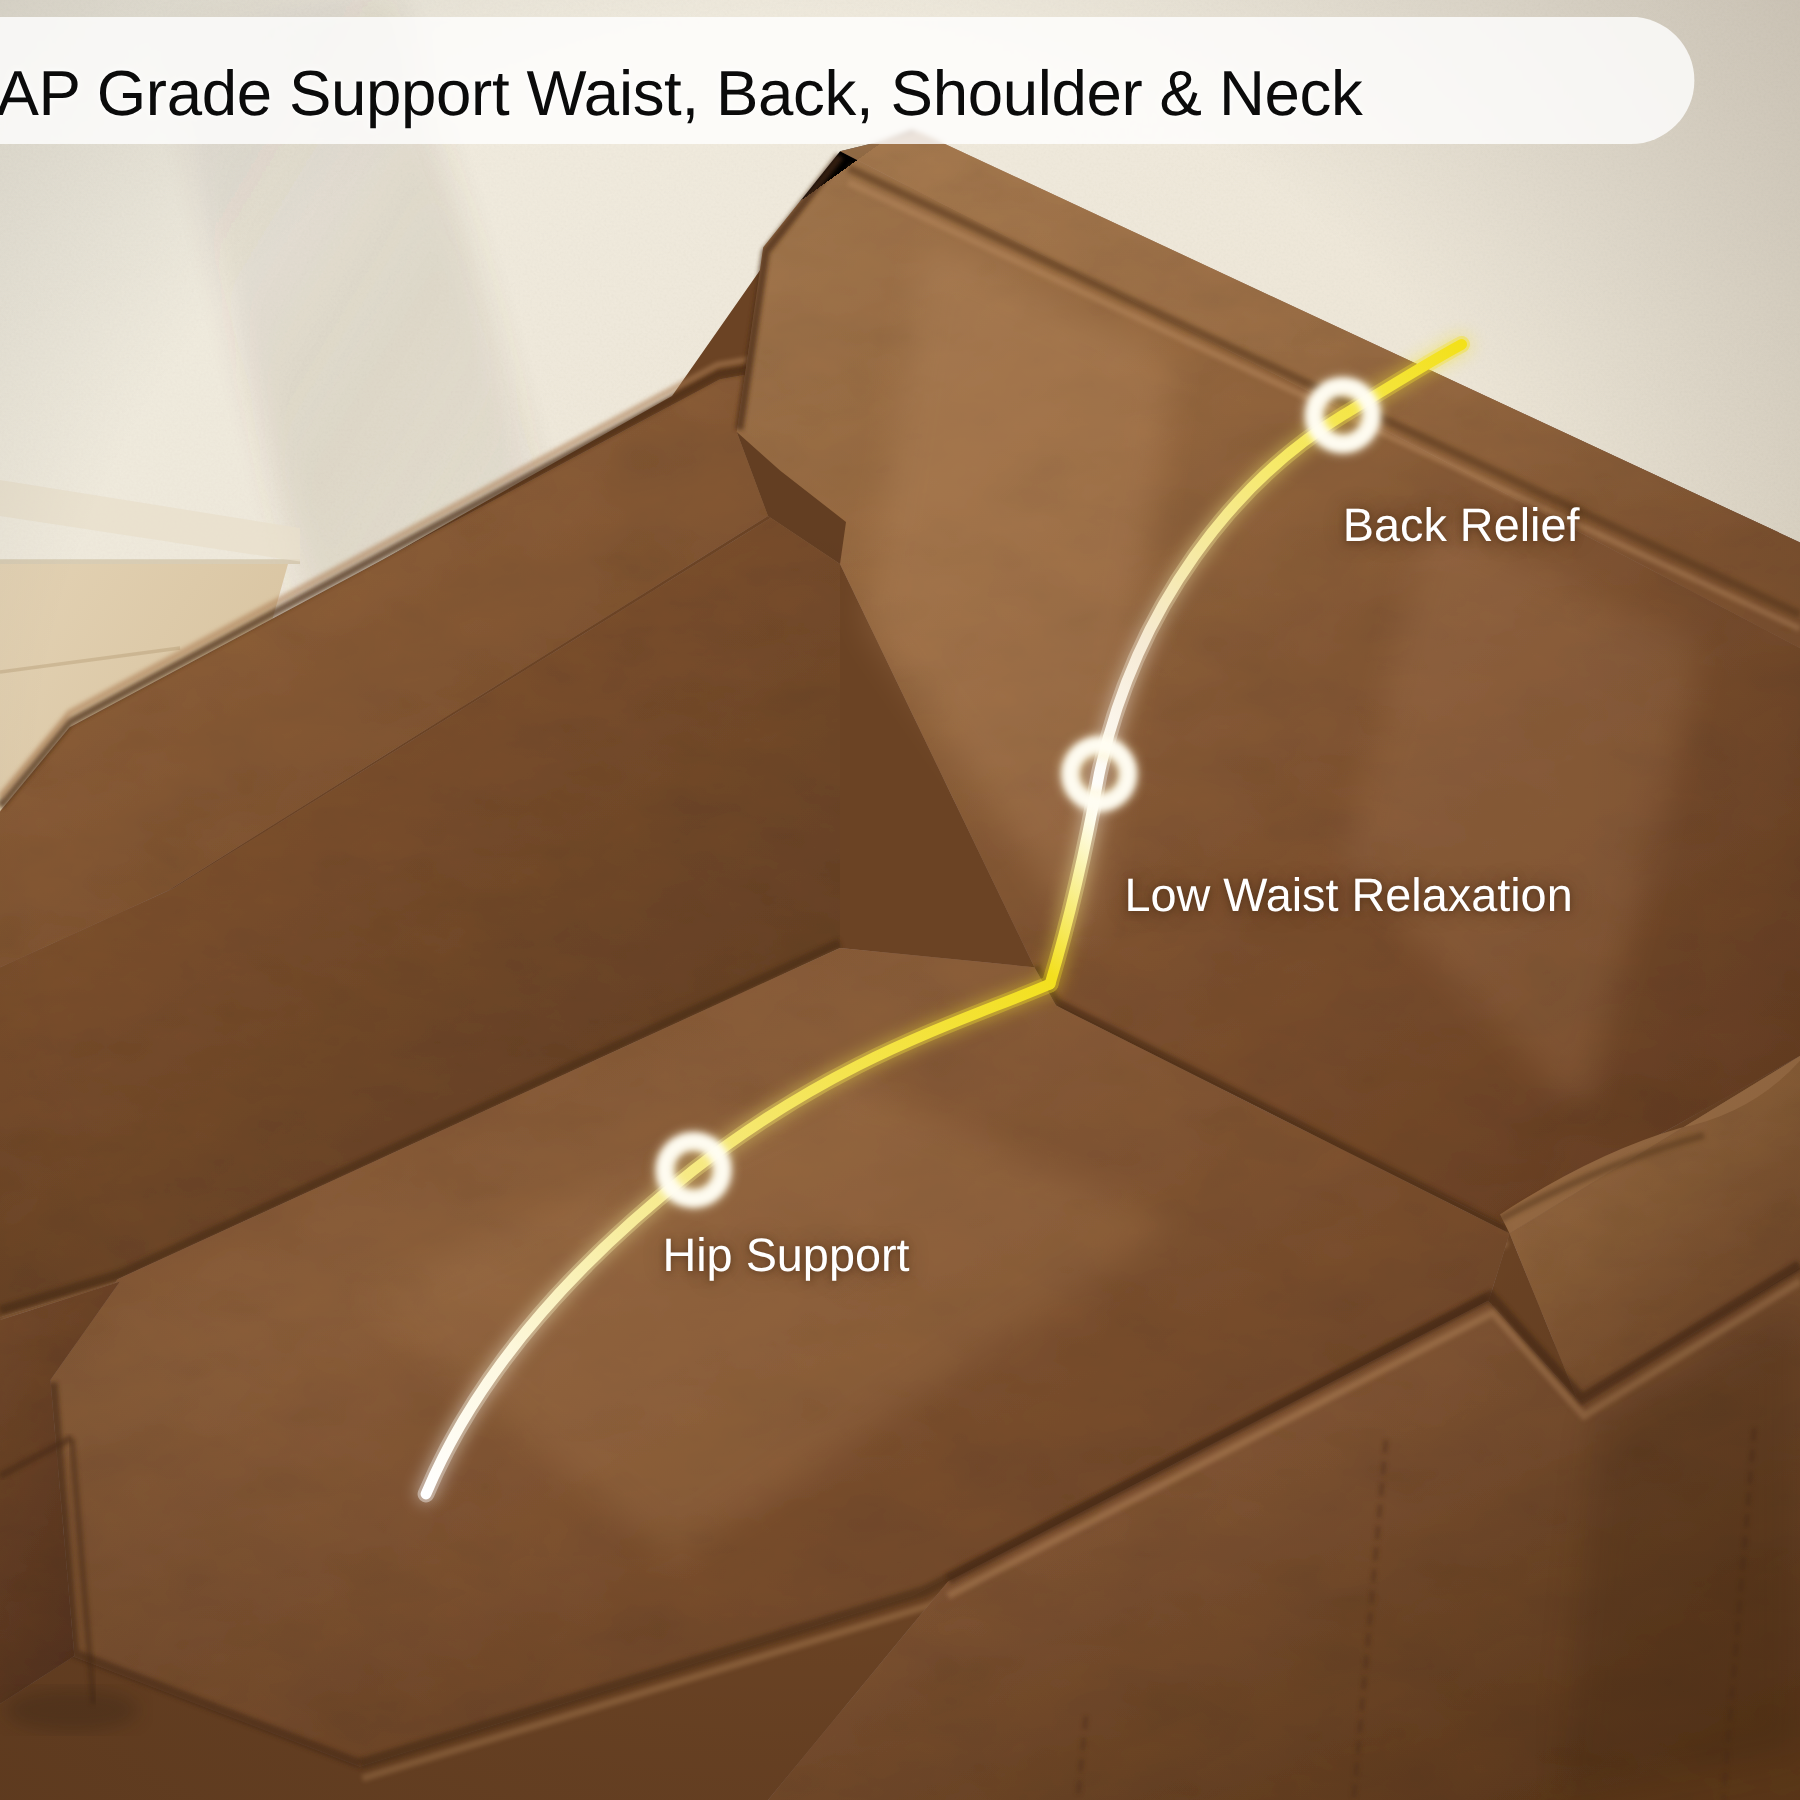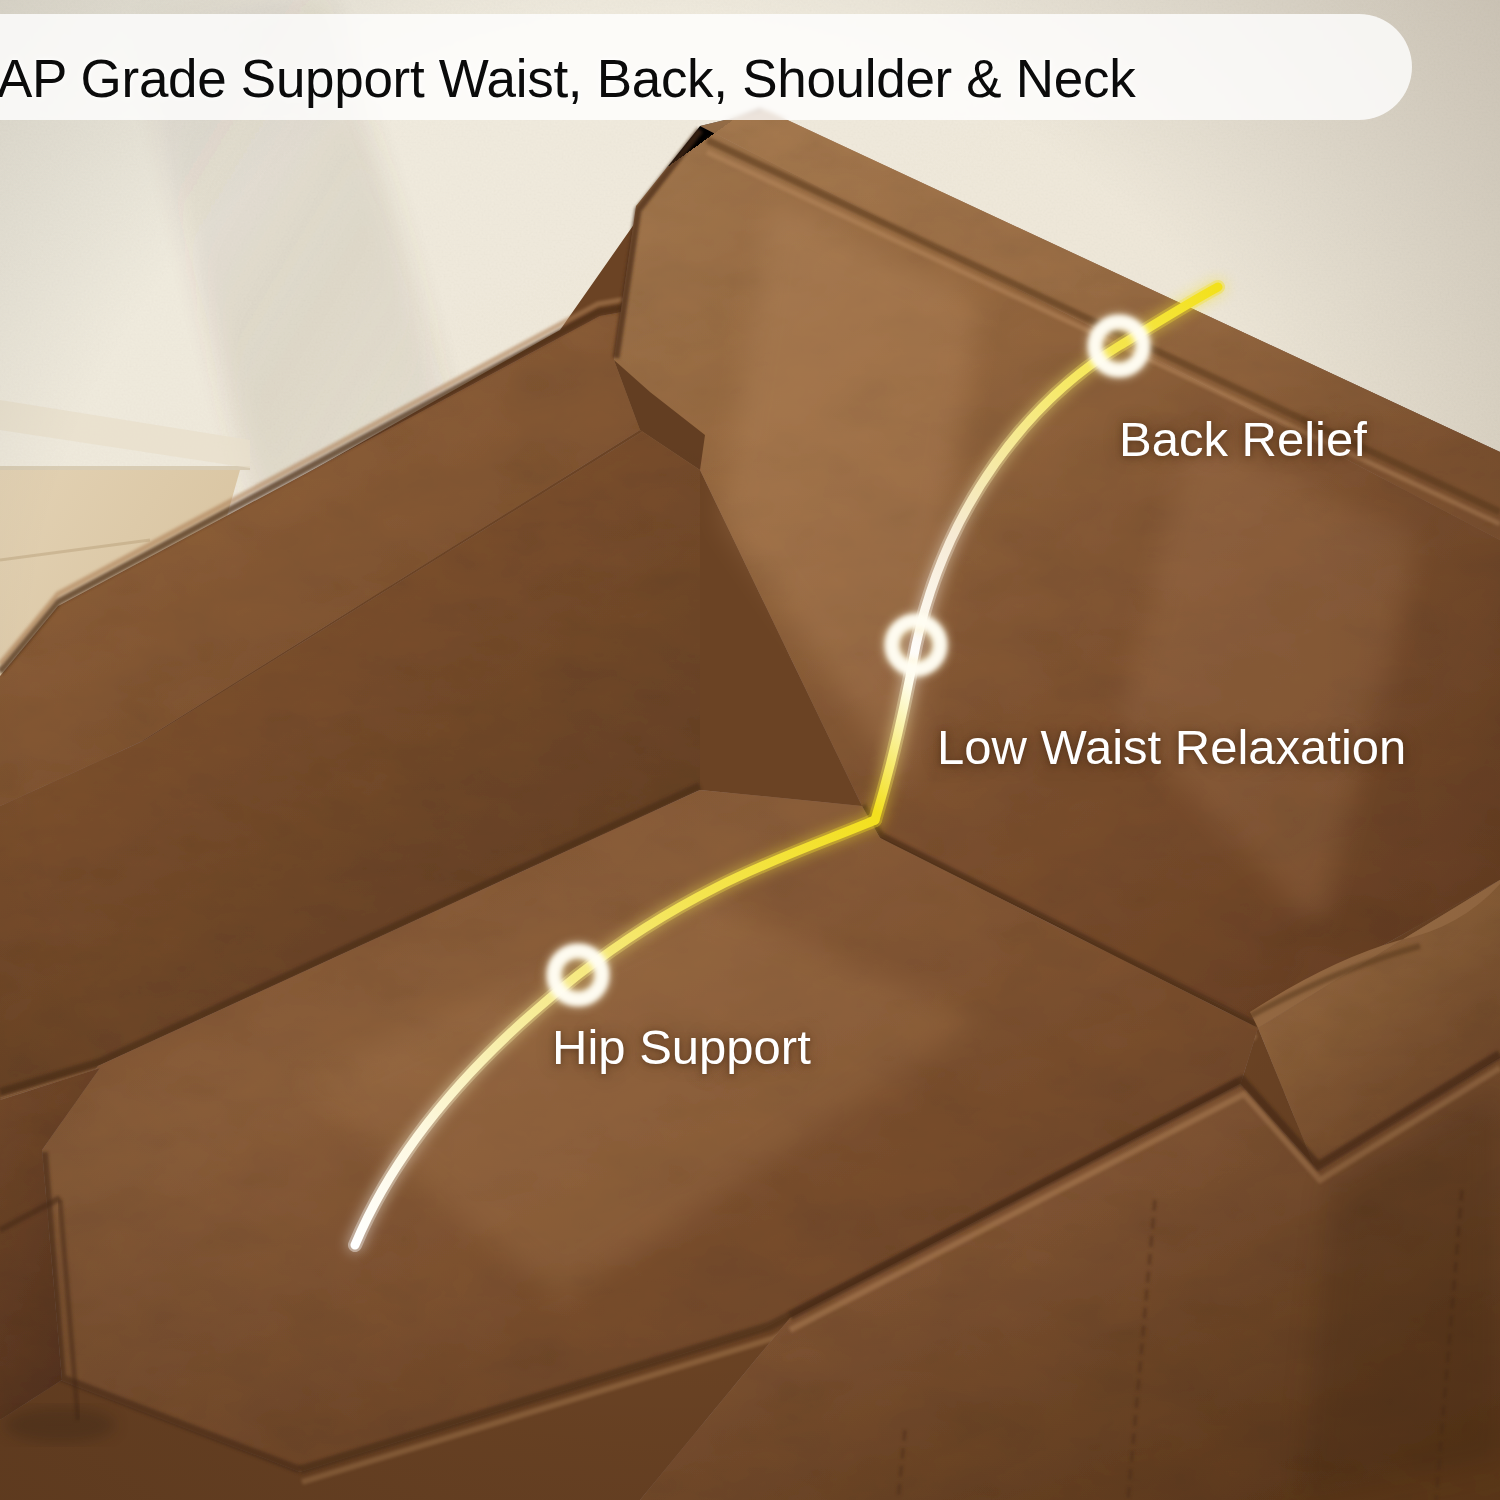--- a/index.html
+++ b/index.html
@@ -51,21 +51,21 @@
     letter-spacing: -0.3px;
     white-space: nowrap;
     text-shadow: 0 0 3px rgba(255,255,255,0.95),
                  0 0 6px rgba(255,255,255,0.85);
   }
 
   
   .callout {
     position: absolute;
     color: #ffffff;
-    font-size: 49px;
+    font-size: 39px;
     line-height: 56px;
     font-weight: 400;
     white-space: nowrap;
     text-shadow: 0 1px 6px rgba(60,35,15,0.55),
                  0 0 18px rgba(60,35,15,0.35);
   }
   #label-back-relief { left: 1119px; top: 411px; }
   #label-low-back    { left:  937px; top: 719px; }
   #label-hip         { left:  552px; top: 1019px; text-align: center; }
 

